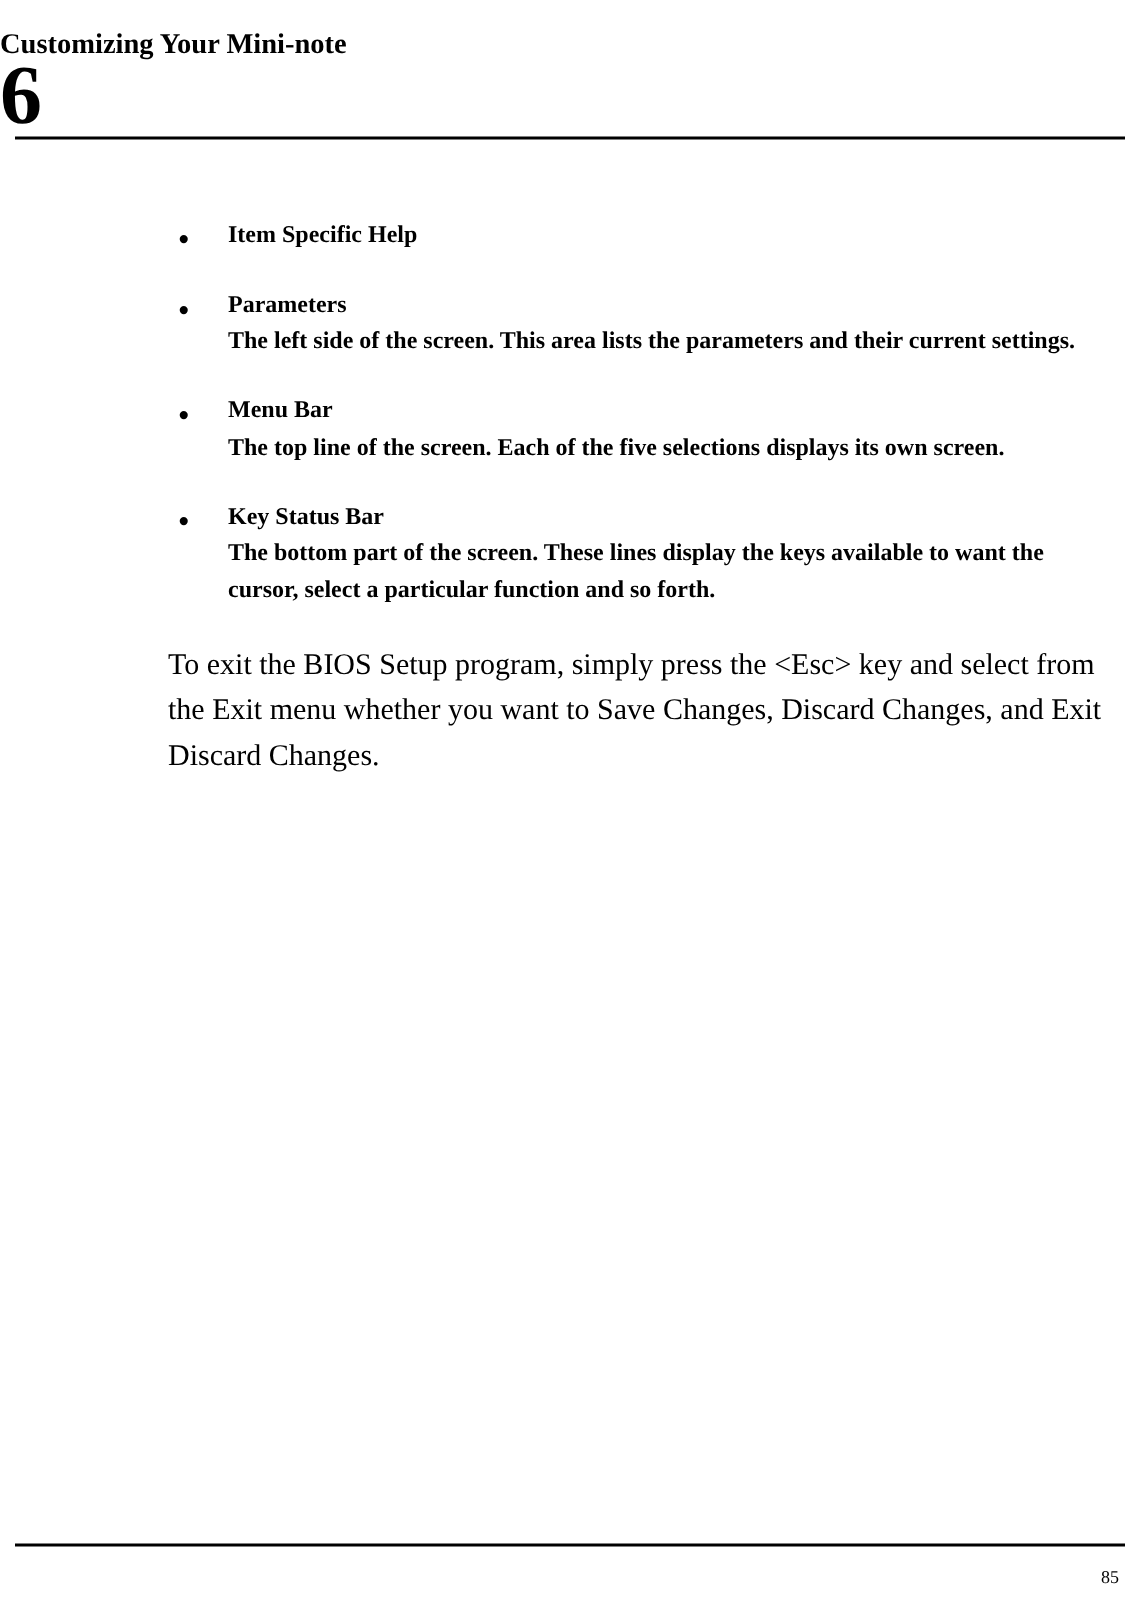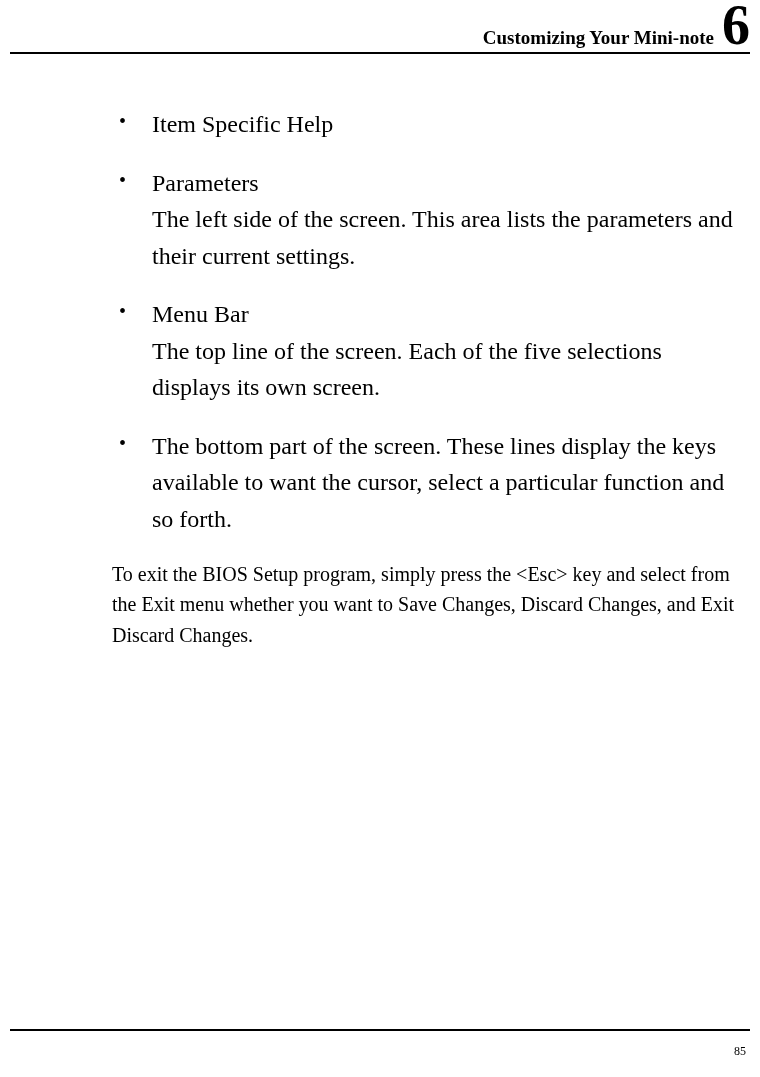--- a/index.html
+++ b/index.html
@@ -14,20 +14,21 @@
       font-family: Garamond, Georgia, 'Times New Roman', serif;
       color: #000;
       position: relative;
     }
     .header {
       display: flex;
       align-items: baseline;
       justify-content: flex-end;
       padding: 0 10px 2px 0;
       margin-top: 0;
+      flex-direction: column;
     }
     .chapter-title {
       font-weight: bold;
       font-size: 19px;
       margin-right: 8px;
       line-height: 1;
       padding-top: 20px;
     }
     .chapter-number {
       font-weight: bold;
@@ -43,23 +44,24 @@
       padding: 52px 25px 0 112px;
     }
     ul.bullets {
       list-style: none;
       padding: 0;
       margin: 0;
     }
     ul.bullets > li {
       position: relative;
       padding-left: 40px;
-      font-size: 24px;
+      font-size: 16px;
       line-height: 1.52;
       margin-bottom: 22px;
+      font-weight: bold;
     }
     ul.bullets > li::before {
       content: "•";
       position: absolute;
       left: 7px;
       top: 0;
       font-size: 20px;
     }
     .item-title {
       display: block;
@@ -103,20 +105,21 @@
     </li>
     <li>
       <span class="item-title">Parameters</span>
       <span class="item-desc">The left side of the screen. This area lists the parameters and their current settings.</span>
     </li>
     <li>
       <span class="item-title">Menu Bar</span>
       <span class="item-desc">The top line of the screen. Each of the five selections displays its own screen.</span>
     </li>
     <li>
+      <span class="item-title">Key Status Bar</span>
       <span class="item-desc">The bottom part of the screen. These lines display the keys available to want the cursor, select a particular function and so forth.</span>
     </li>
   </ul>
   <p class="paragraph">To exit the BIOS Setup program, simply press the &lt;Esc&gt; key and select from the Exit menu whether you want to Save Changes, Discard Changes, and Exit Discard Changes.</p>
 </div>
 
 <hr class="footer-rule">
 <div class="page-number">85</div>
 
 </body></html>

